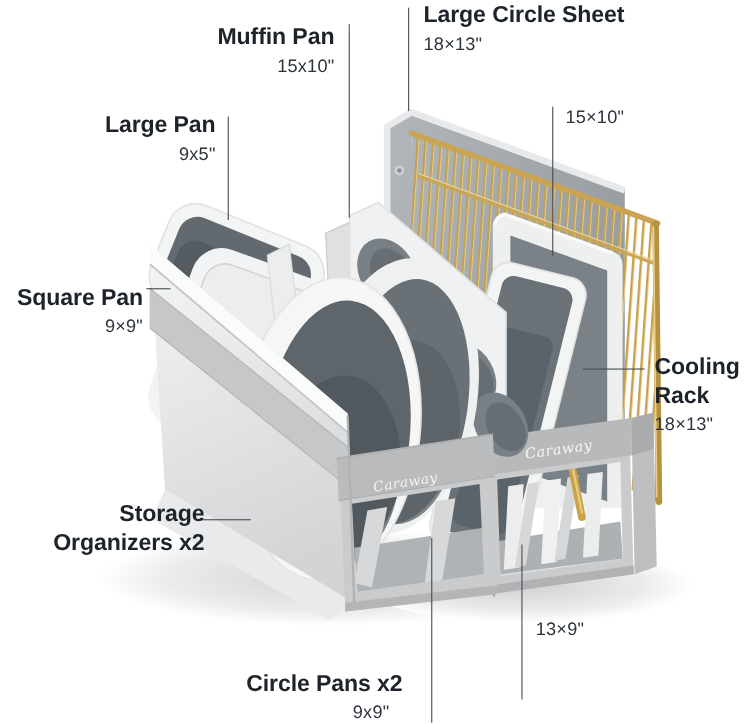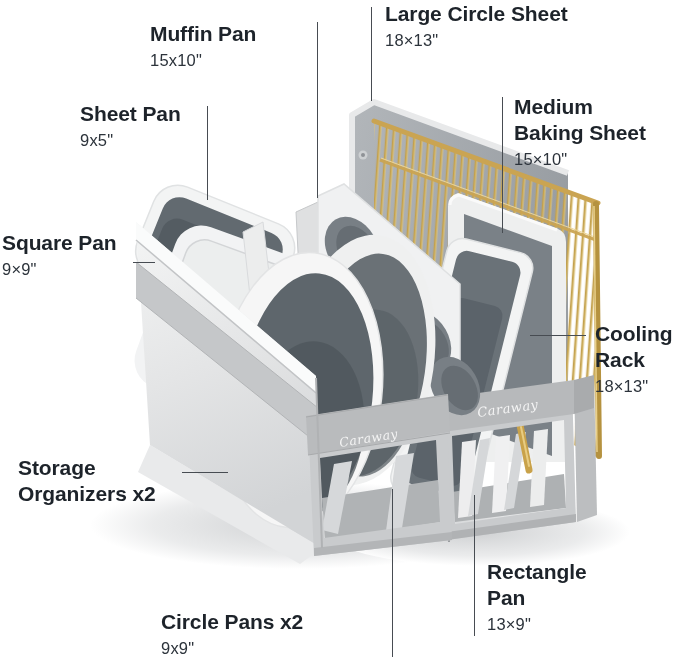--- a/index.html
+++ b/index.html
@@ -2,21 +2,21 @@
 <html><head>
 <meta charset="utf-8">
 <style>
   html,body{margin:0;padding:0}
   body{width:679px;height:658px;position:relative;background:#ffffff;
        font-family:"Liberation Sans",sans-serif;overflow:hidden}
   .scene{position:absolute;left:0;top:0;z-index:1}
   .callout{position:absolute;color:#1d232a;z-index:3}
   .callout .t{font-size:21px;line-height:26px;font-weight:bold;letter-spacing:-0.1px}
   .callout .s{font-size:16.5px;line-height:21px;font-weight:normal;color:#2c333b;margin-top:3px;letter-spacing:0.2px}
-  .ra{}
+  .ra{text-align:right}
   .vline,.hline{position:absolute;background:#474c52;z-index:2}
   .vline{width:1.3px}
   .hline{height:1.3px}
 </style>
 </head>
 <body>
 
 <svg class="scene" width="679" height="658" viewBox="0 0 679 658">
   <defs>
     <linearGradient id="wallGrad" x1="0" y1="0" x2="0.25" y2="1">
@@ -181,44 +181,42 @@
   <div class="t">Large Circle Sheet</div>
   <div class="s">18×13"</div>
 </div>
 
 <div class="callout ra" style="left:150px;top:21px;width:154px">
   <div class="t">Muffin Pan</div>
   <div class="s">15x10"</div>
 </div>
 
 <div class="callout ra" style="left:80px;top:101px;width:116px">
-  <div class="t">Sheet Pan</div>
+  <div class="t">Large Pan</div>
   <div class="s">9x5"</div>
 </div>
 
-<div class="callout ra" style="left:2px;top:230px;width:128px">
+<div class="callout ra" style="left:2px;top:258px;width:128px">
   <div class="t">Square Pan</div>
   <div class="s">9×9"</div>
 </div>
 
 <div class="callout" style="left:514px;top:94px;width:142px">
-  <div class="t">Medium Baking Sheet</div>
   <div class="s">15×10"</div>
 </div>
 
 <div class="callout" style="left:595px;top:321px;width:90px">
   <div class="t">Cooling Rack</div>
   <div class="s">18×13"</div>
 </div>
 
-<div class="callout ra" style="left:18px;top:455px;width:154px">
+<div class="callout ra" style="left:32px;top:455px;width:154px">
   <div class="t">Storage Organizers x2</div>
 </div>
 
 <div class="callout ra" style="left:161px;top:609px;width:205px">
   <div class="t">Circle Pans x2</div>
   <div class="s" style="margin-right:12px">9x9"</div>
 </div>
 
 <div class="callout" style="left:487px;top:559px;width:118px">
-  <div class="t">Rectangle Pan</div>
   <div class="s">13×9"</div>
 </div>
 
 </body></html>

